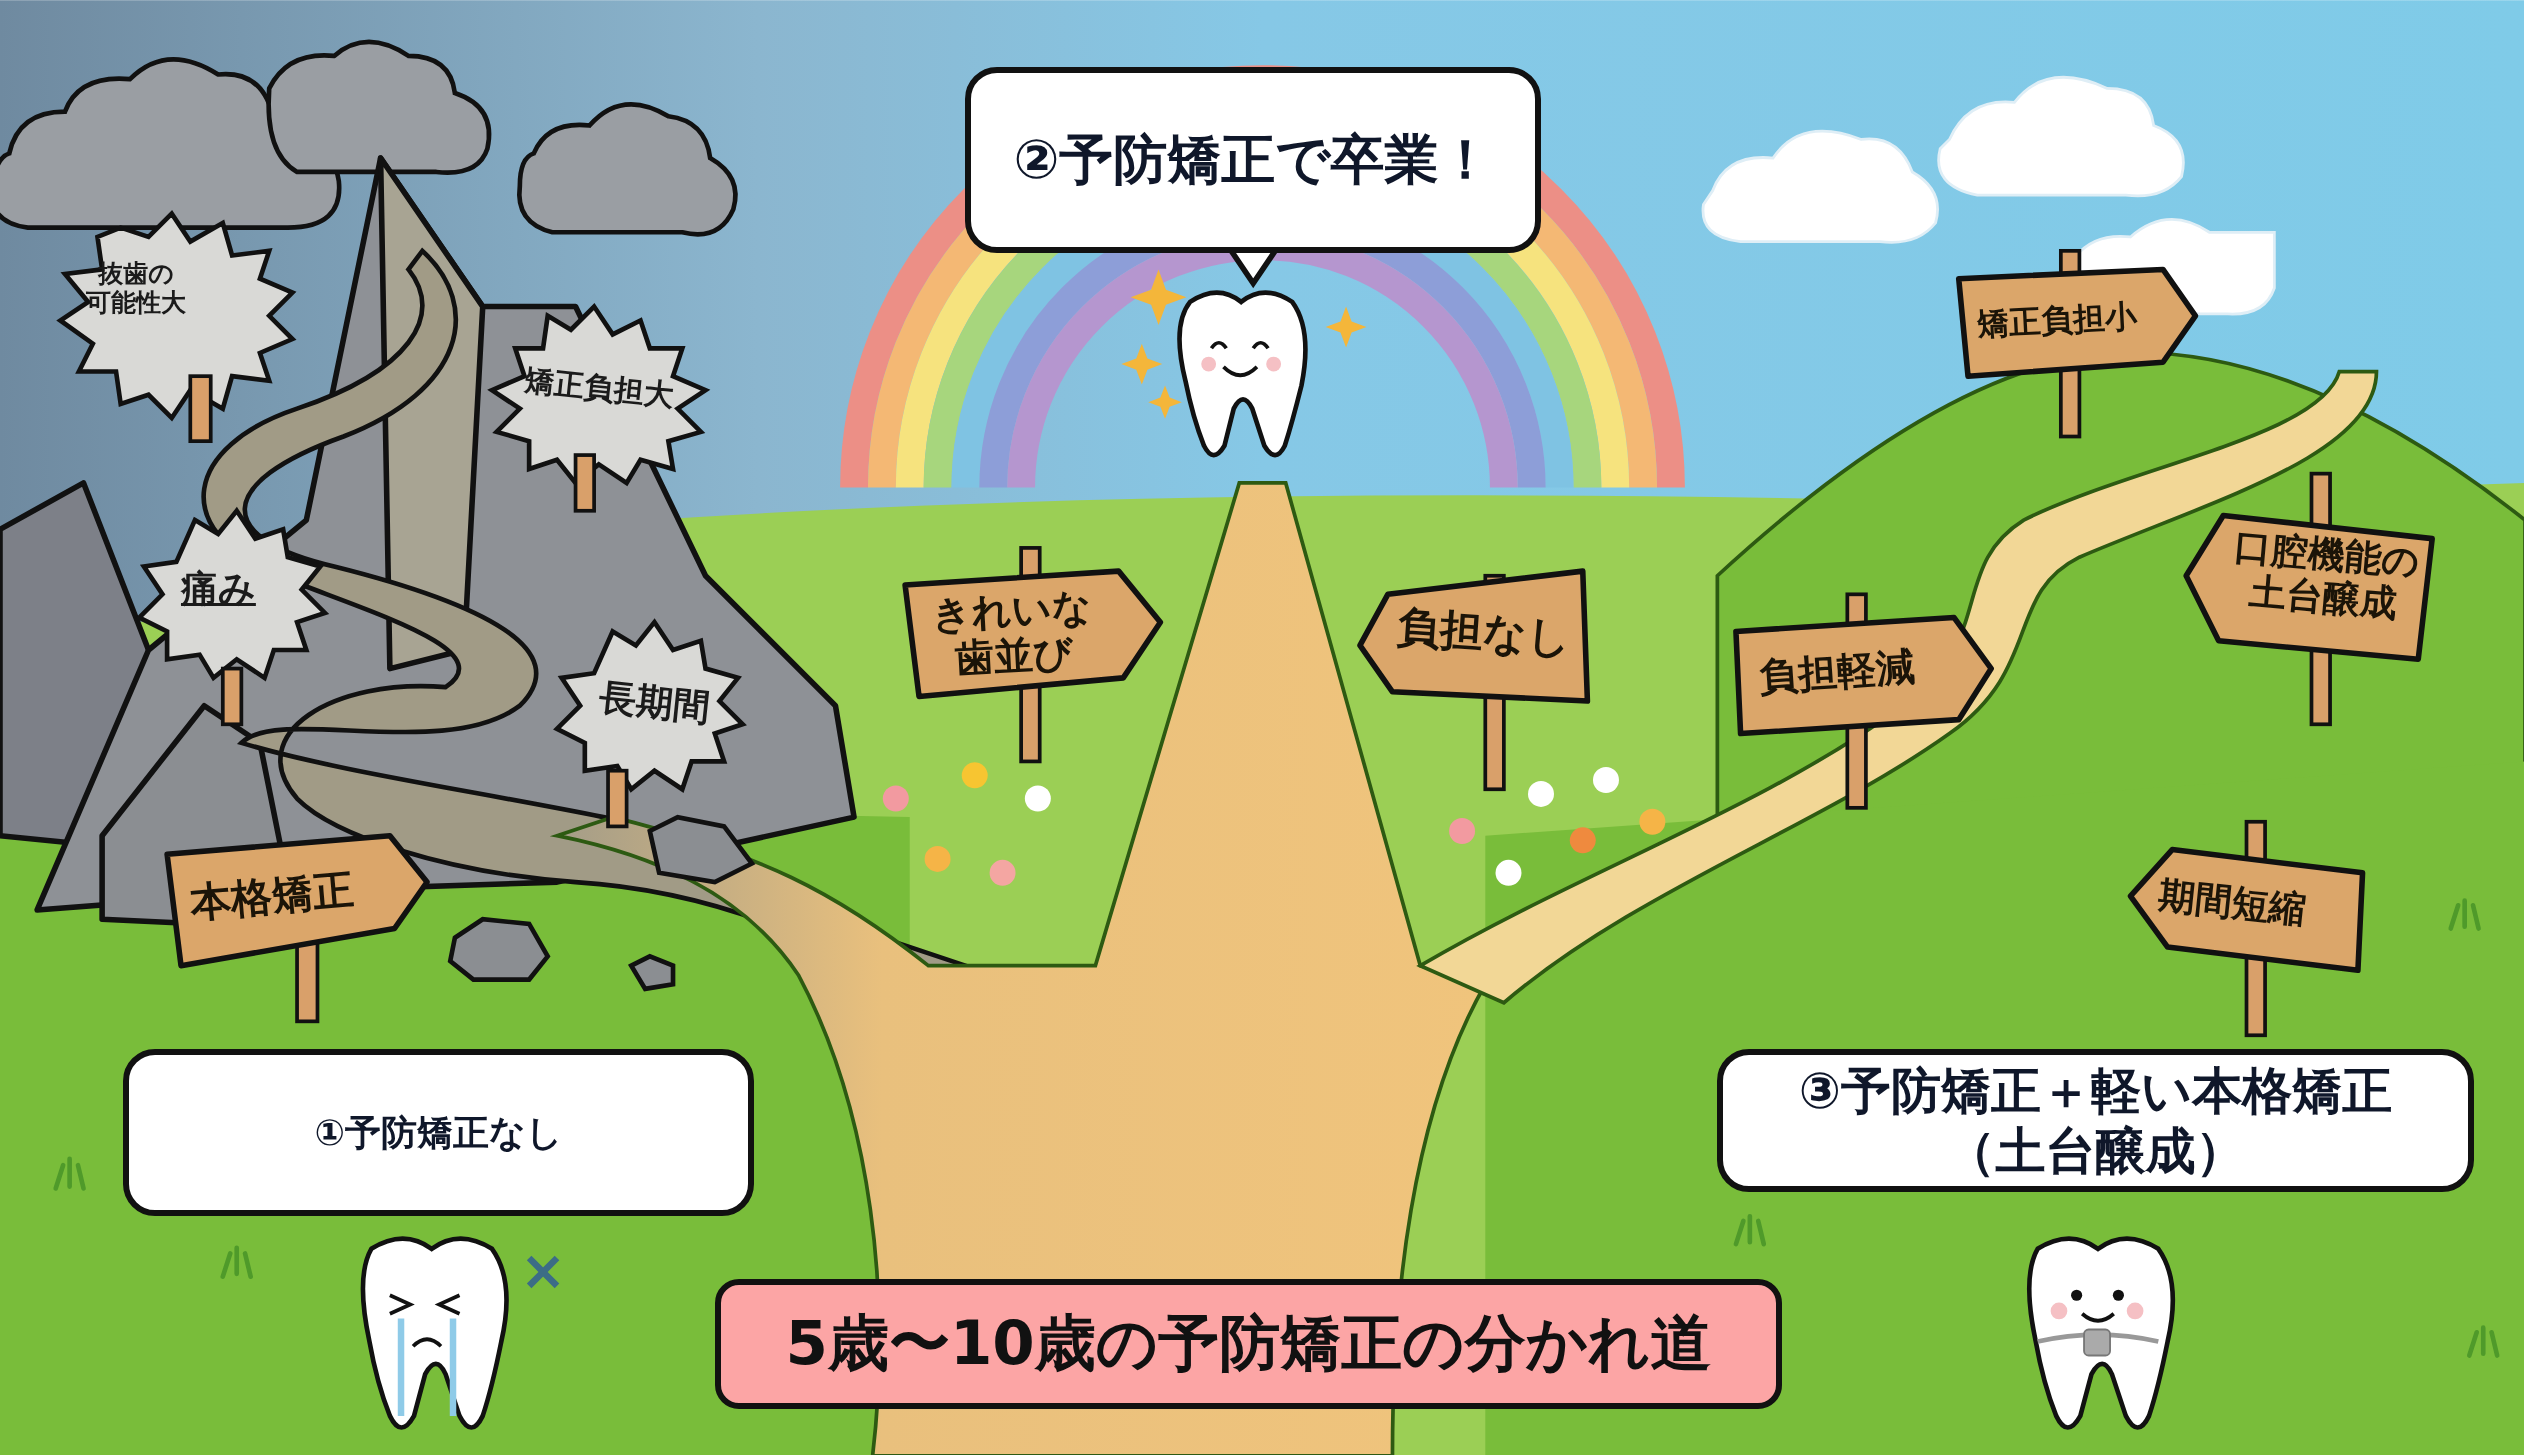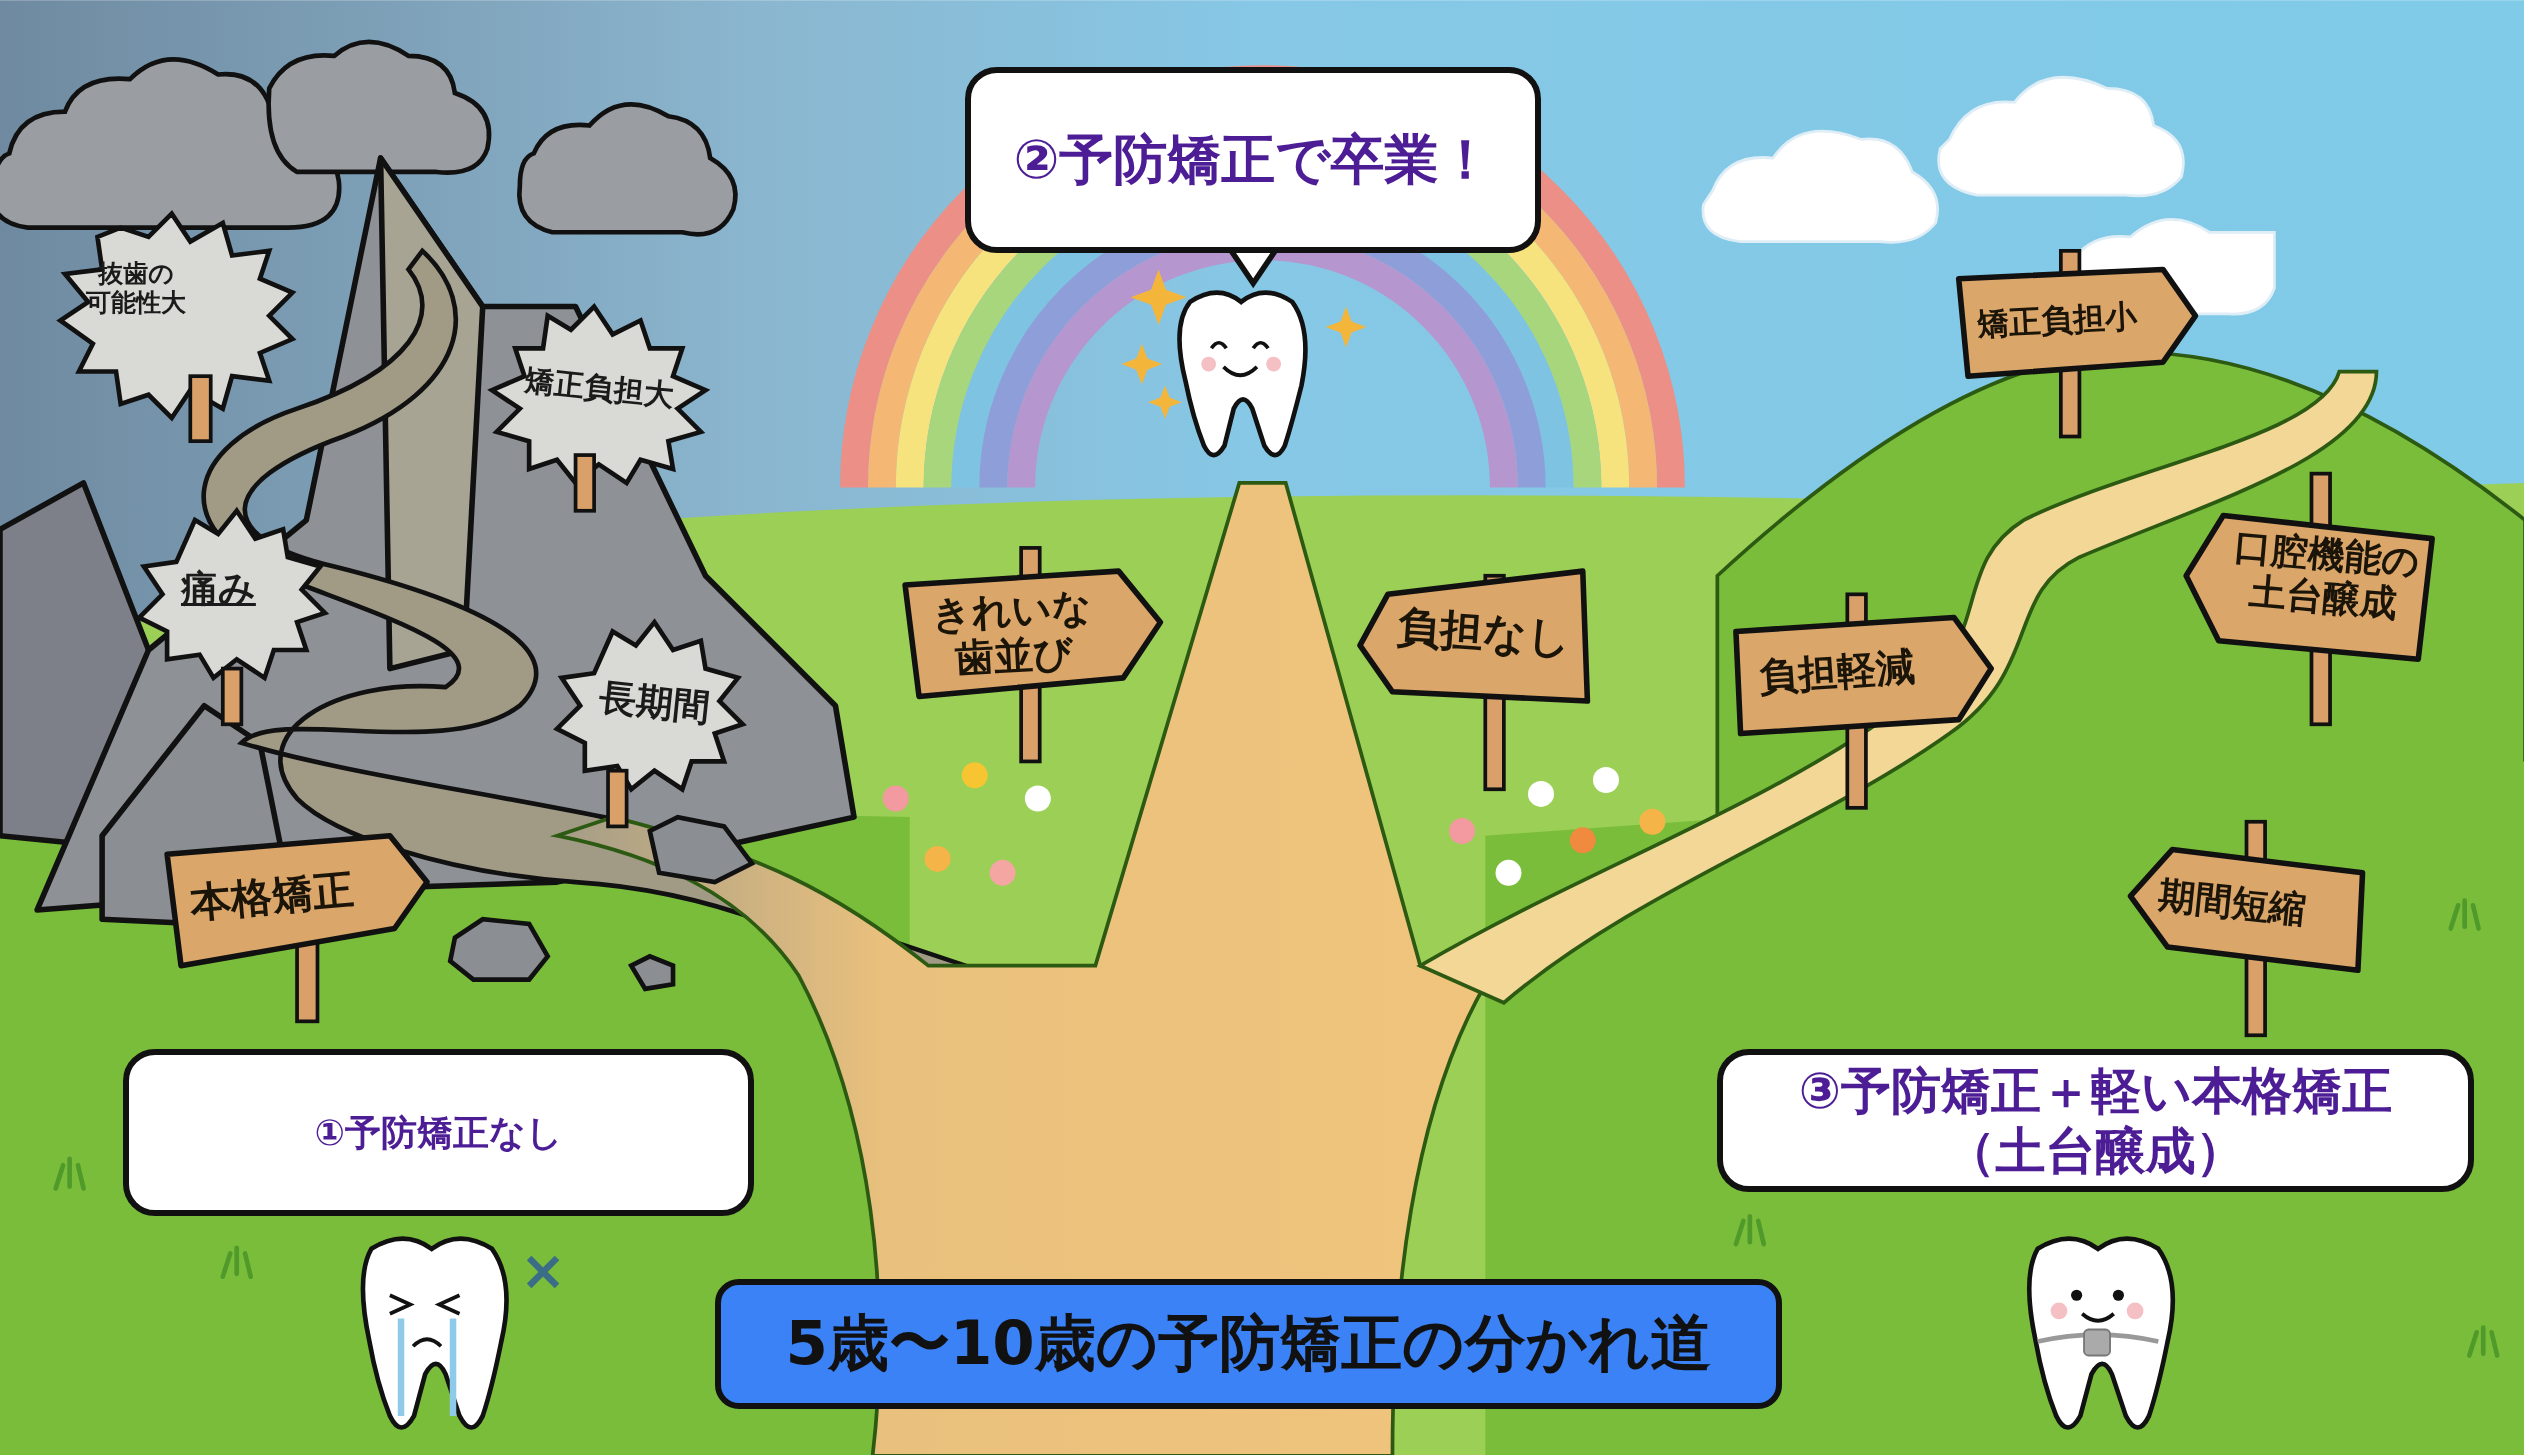--- a/index.html
+++ b/index.html
@@ -1,20 +1,20 @@
 <!DOCTYPE html>
 <html style="font-size:15px"><head>
 <meta charset="utf-8">
 <style>
   html, body { margin:0; padding:0; }
   body { width:2525px; height:1456px; overflow:hidden; position:relative; font-family:"DejaVu Sans", "Liberation Sans", sans-serif; }
   #scene { position:absolute; left:0; top:0; width:2525px; height:1456px; }
-  .callout { position:absolute; background:#fff; border:6.5px solid #111; border-radius:32px; box-sizing:border-box; display:flex; flex-direction:column; align-items:center; justify-content:center; font-weight:bold; color:#4c1d95; line-height:1.2; }
+  .callout { position:absolute; background:#fff; border:6.5px solid #111; border-radius:32px; box-sizing:border-box; display:flex; flex-direction:column; align-items:center; justify-content:center; font-weight:bold; color:#0f172a; line-height:1.2; }
   .callout .l1, .callout .l2 { display:block; }
-  .title-box { position:absolute; left:715px; top:1279px; width:1067px; height:130px; background:#3b82f6; border:6.5px solid #111; border-radius:24px; box-sizing:border-box; display:flex; align-items:center; justify-content:center; font-size:61px; font-weight:bold; color:#111; }
+  .title-box { position:absolute; left:715px; top:1279px; width:1067px; height:130px; background:#fca5a5; border:6.5px solid #111; border-radius:24px; box-sizing:border-box; display:flex; align-items:center; justify-content:center; font-size:61px; font-weight:bold; color:#111; }
   .sign-text { position:absolute; font-weight:bold; color:#1b1408; text-align:center; line-height:1.15; white-space:nowrap; }
   .burst-text { position:absolute; font-weight:bold; color:#1b1b1b; text-align:center; line-height:1.15; white-space:nowrap; }
 </style>
 </head>
 <body>
 
 <svg id="scene" viewBox="0 0 2720 1568" xmlns="http://www.w3.org/2000/svg">
   <defs>
     <linearGradient id="skyGrad" x1="0" y1="0" x2="1" y2="0">
       <stop offset="0" stop-color="#6f8aa0"></stop>

